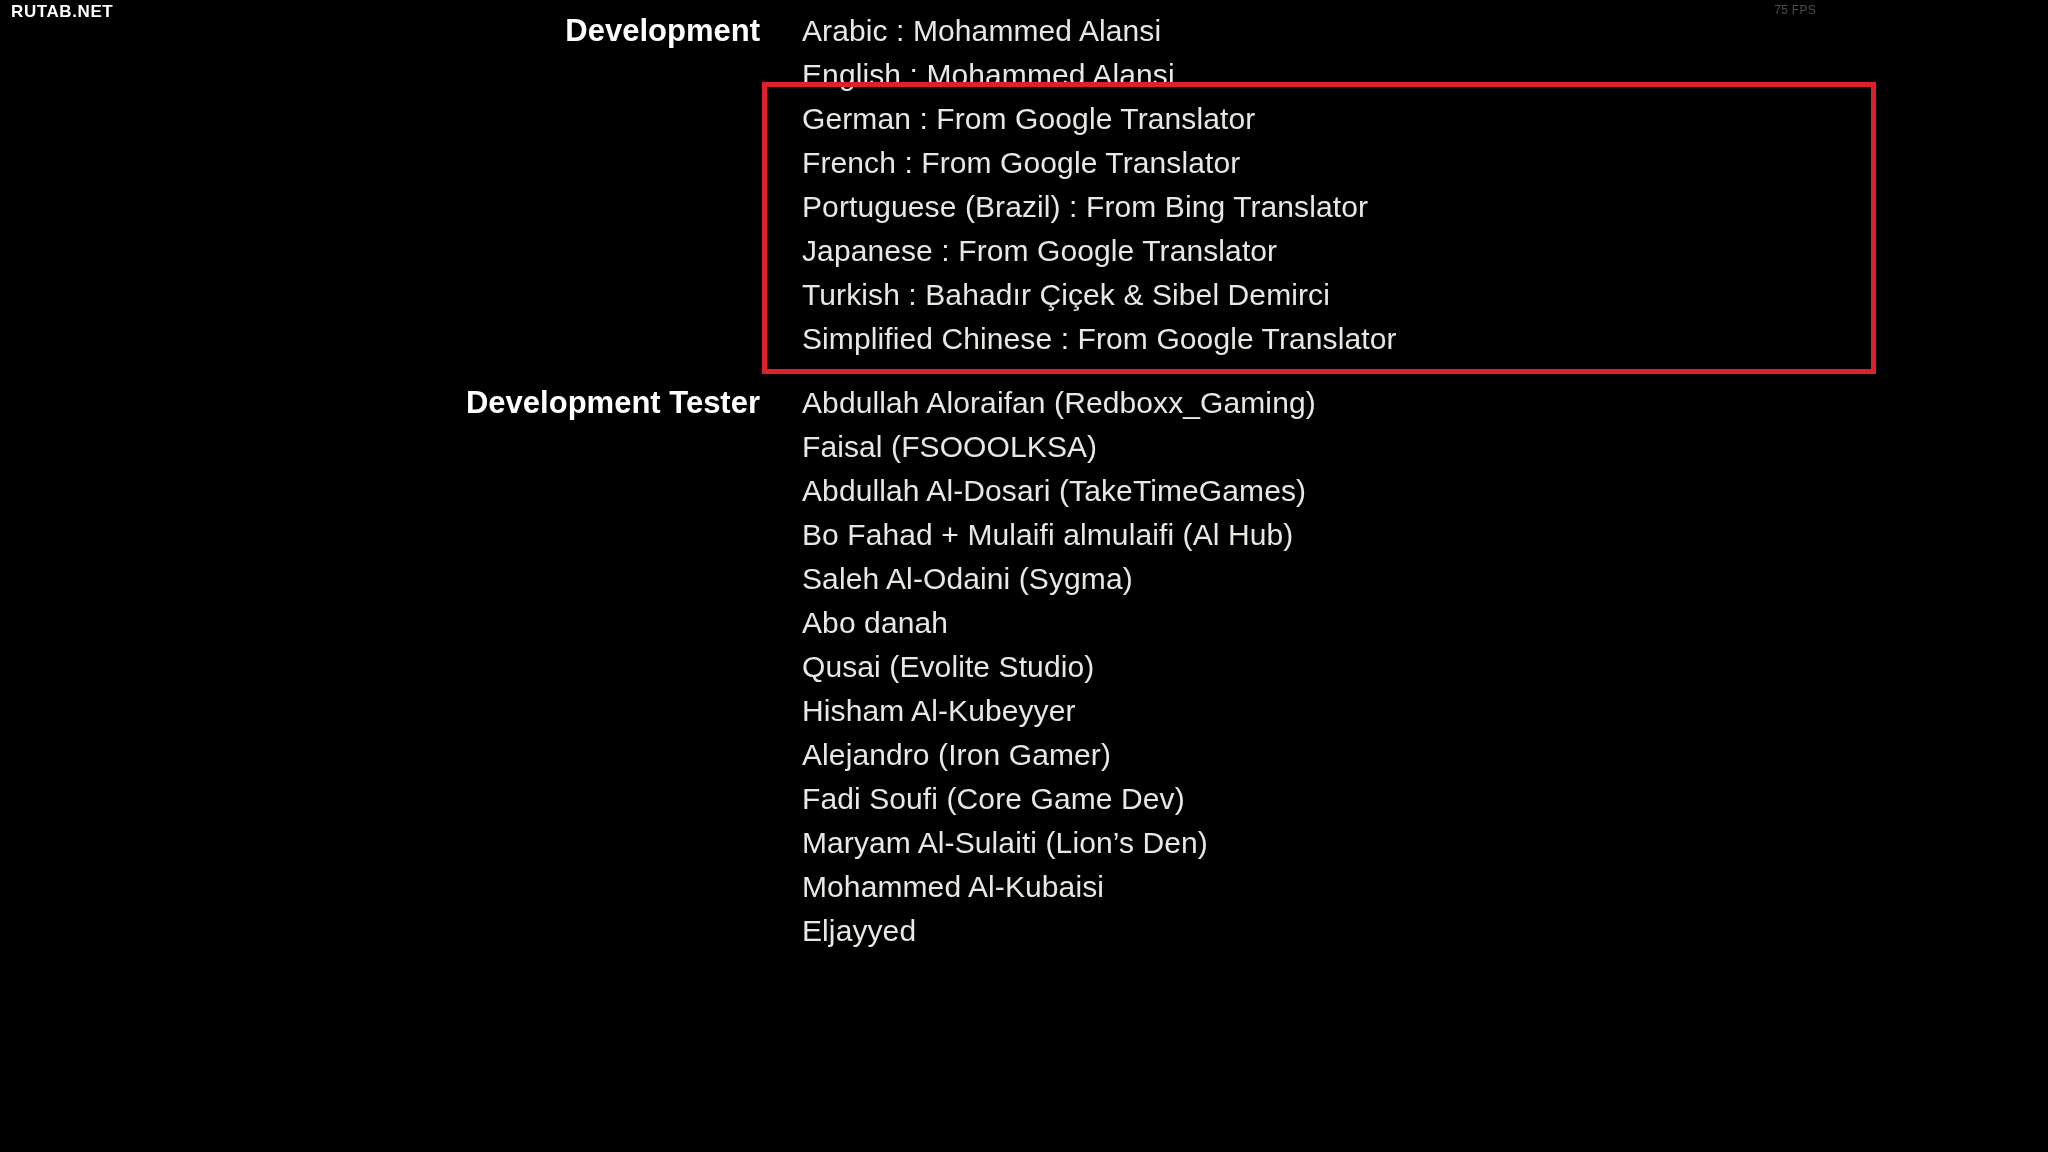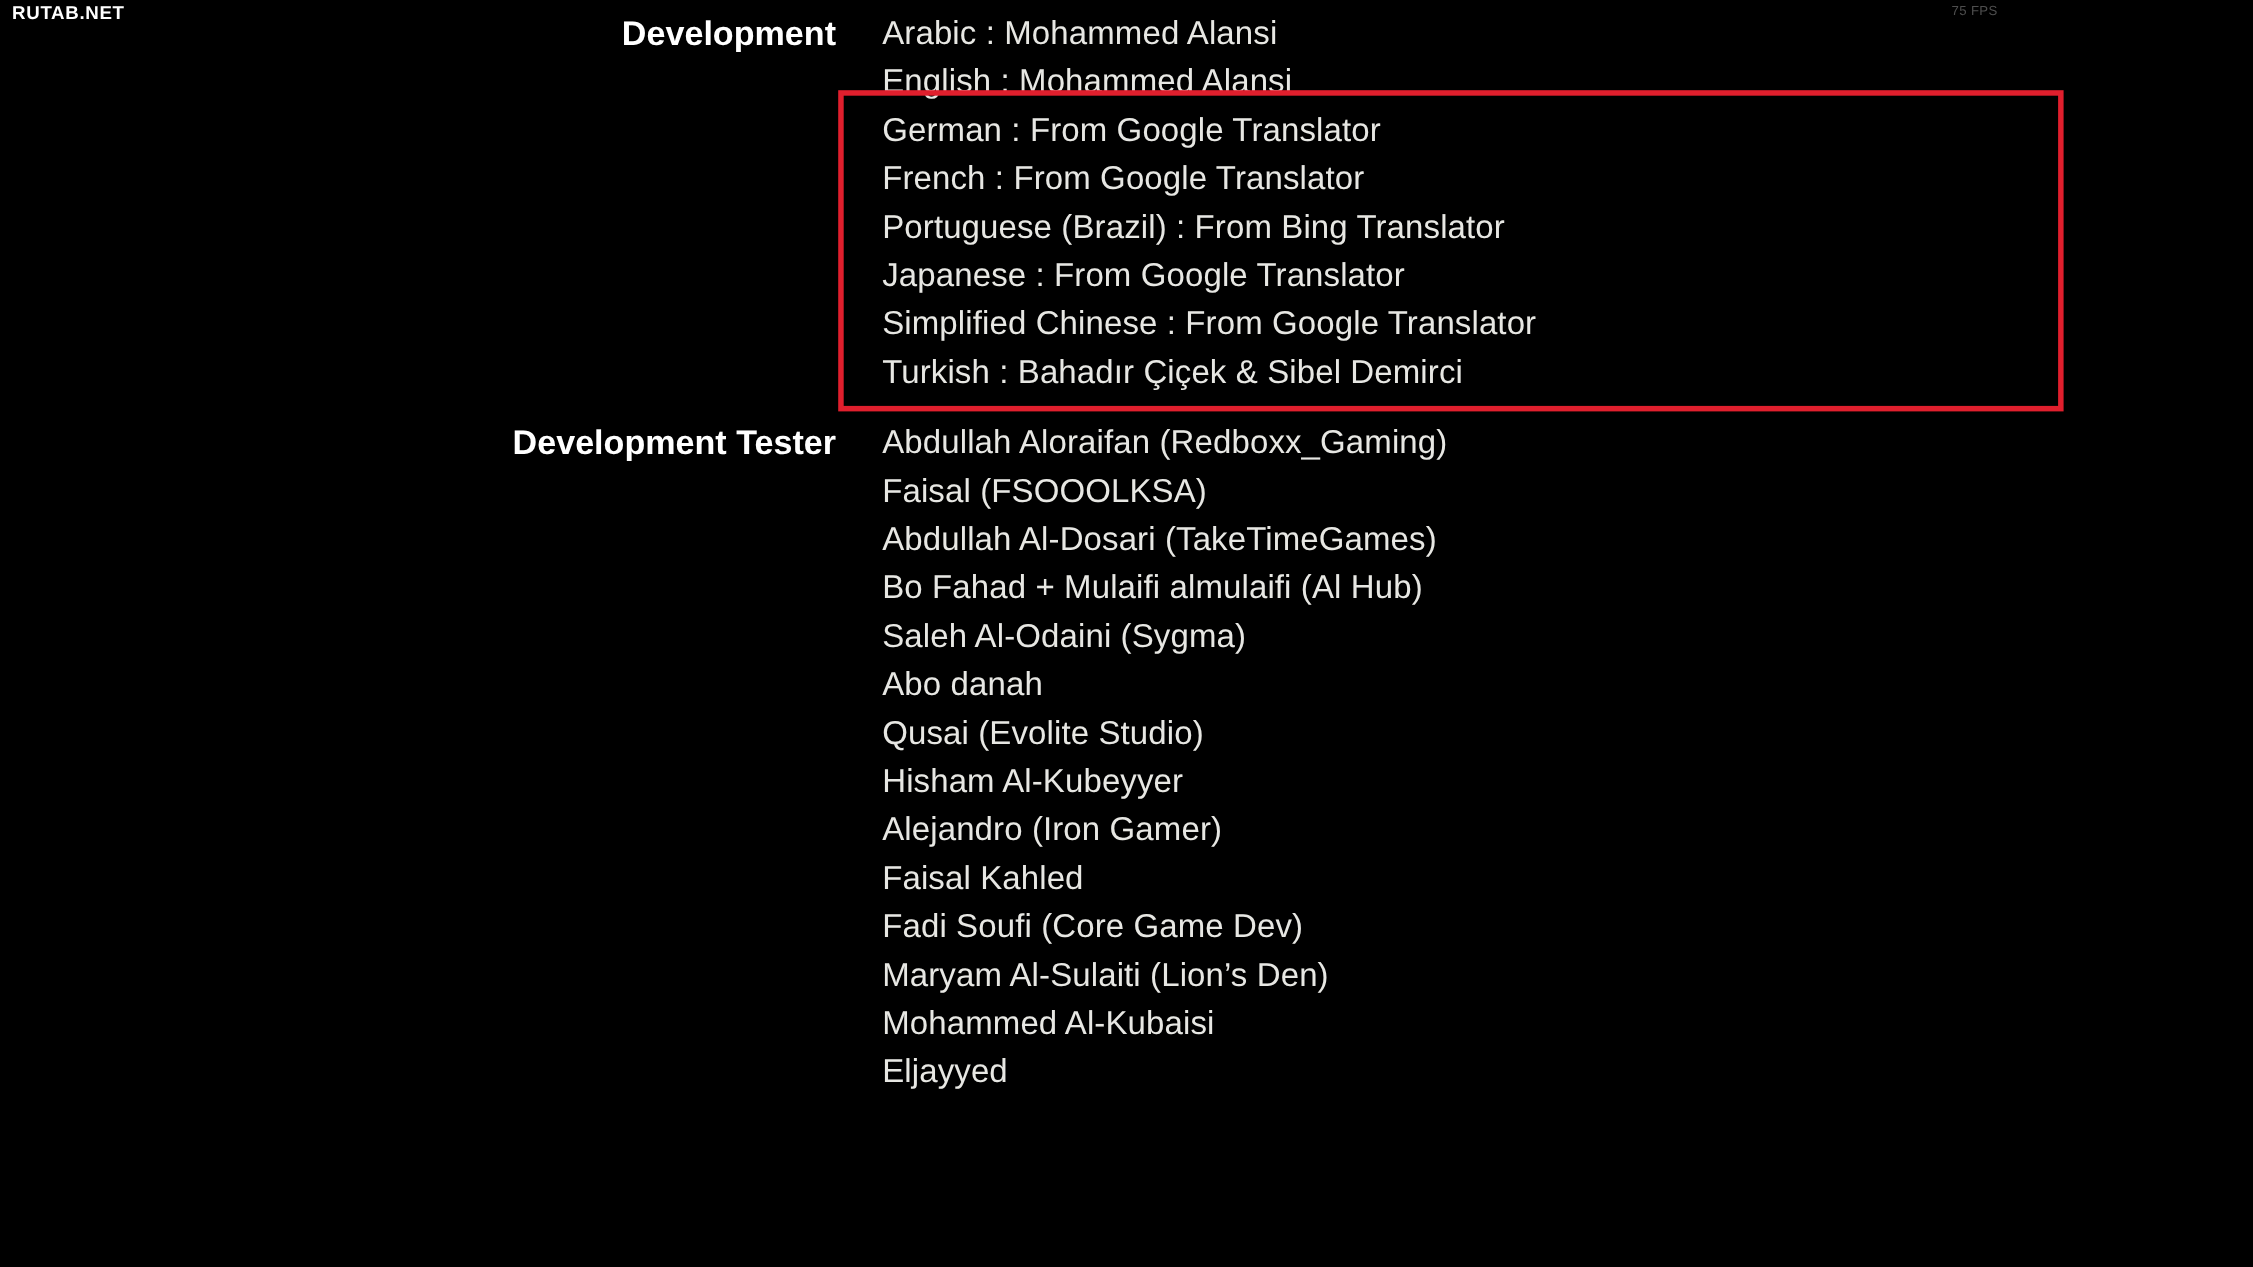--- a/index.html
+++ b/index.html
@@ -113,37 +113,36 @@
   <div class="credits" id="credits-root">
       <div class="credit-section" id="section-localization">
         <div class="section-label">Development</div>
         <div class="section-entries">
           <div class="entry">Arabic : Mohammed Alansi</div>
           <div class="entry">English : Mohammed Alansi</div>
           <div class="entry">German : From Google Translator</div>
           <div class="entry">French : From Google Translator</div>
           <div class="entry">Portuguese (Brazil) : From Bing Translator</div>
           <div class="entry">Japanese : From Google Translator</div>
+          <div class="entry">Turkish : Bahadır Çiçek &amp;  Sibel Demirci</div>
           <div class="entry">Simplified Chinese : From Google Translator</div>
-          <div class="entry">Turkish : Bahadır Çiçek &amp;  Sibel Demirci</div>
         </div>
       </div>
       <div class="credit-section" id="section-development-tester">
         <div class="section-label">Development Tester</div>
         <div class="section-entries">
           <div class="entry">Abdullah Aloraifan (Redboxx_Gaming)</div>
           <div class="entry">Faisal (FSOOOLKSA)</div>
           <div class="entry">Abdullah Al-Dosari (TakeTimeGames)</div>
           <div class="entry">Bo Fahad + Mulaifi almulaifi (Al Hub)</div>
           <div class="entry">Saleh Al-Odaini (Sygma)</div>
           <div class="entry">Abo danah</div>
           <div class="entry">Qusai (Evolite Studio)</div>
           <div class="entry">Hisham Al-Kubeyyer</div>
           <div class="entry">Alejandro (Iron Gamer)</div>
-          <div class="entry">Faisal Kahled</div>
           <div class="entry">Fadi Soufi (Core Game Dev)</div>
           <div class="entry">Maryam Al-Sulaiti (Lion’s Den)</div>
           <div class="entry">Mohammed Al-Kubaisi</div>
           <div class="entry">Eljayyed</div>
         </div>
       </div>
     </div>
 
   <div class="annotation-box" id="annotation-box" style="left: 762px; top: 82px; width: 1114px; height: 292px; border-color: rgb(224, 31, 45);"></div>
 

